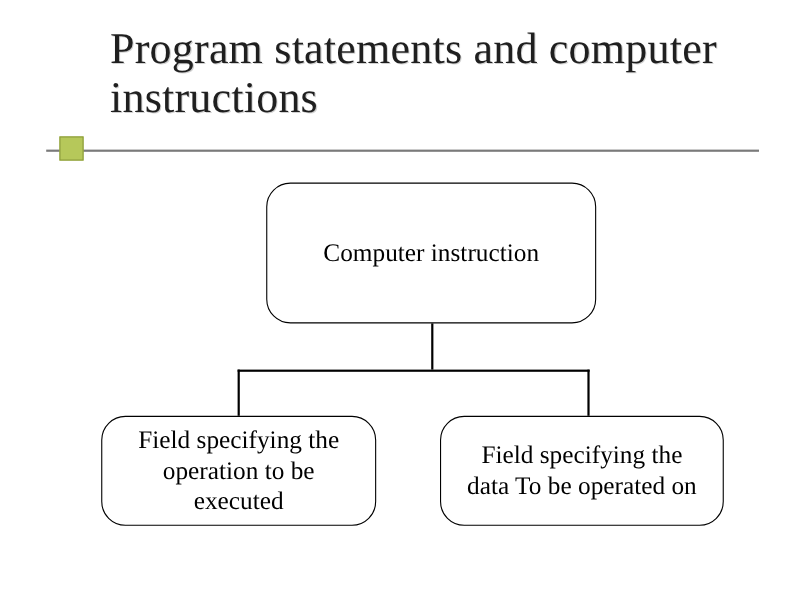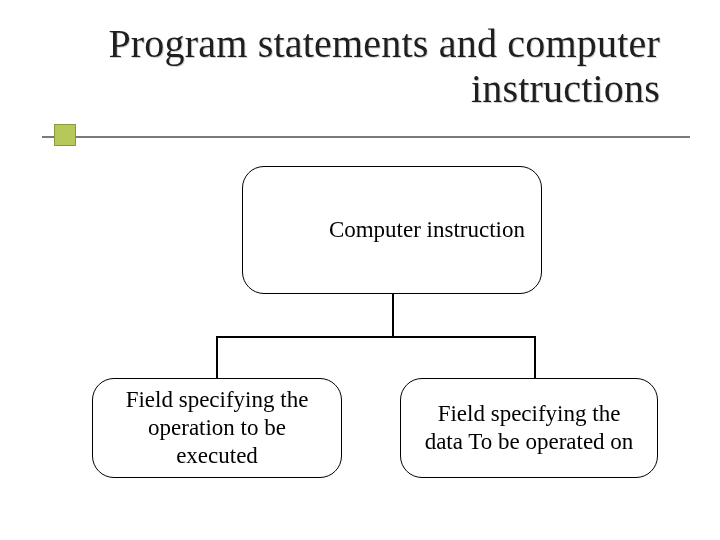--- a/index.html
+++ b/index.html
@@ -12,21 +12,20 @@
     left: 100px;
     top: 22px;
     width: 560px;
   }
   .title {
     font-size: 40px;
     line-height: 1.12;
     color: #1f1f1f;
     letter-spacing: 0.2px;
     text-shadow: 1px 1px 0 rgba(0,0,0,0.18);
-    text-align: right;
   }
 
   
   .divider {
     position: absolute;
     left: 42px;
     top: 136px;
     right: 30px;
     height: 2px;
     background: #7a7a7a;
@@ -53,21 +52,20 @@
     text-align: center;
     font-size: 23px;
     line-height: 1.22;
     padding: 10px 16px;
   }
   .box-top {
     left: 242px;
     top: 166px;
     width: 300px;
     height: 128px;
-    justify-content: flex-end;
   }
   .box-left {
     left: 92px;
     top: 378px;
     width: 250px;
     height: 100px;
   }
   .box-right {
     left: 400px;
     top: 378px;

